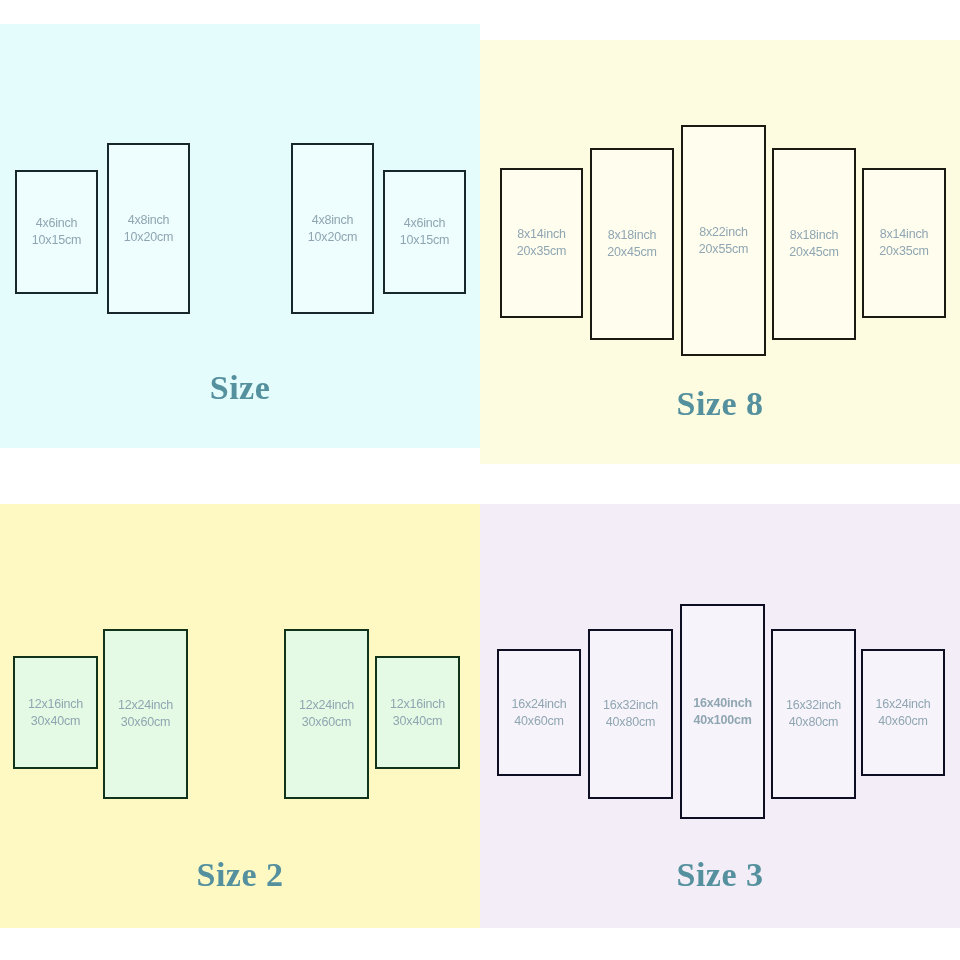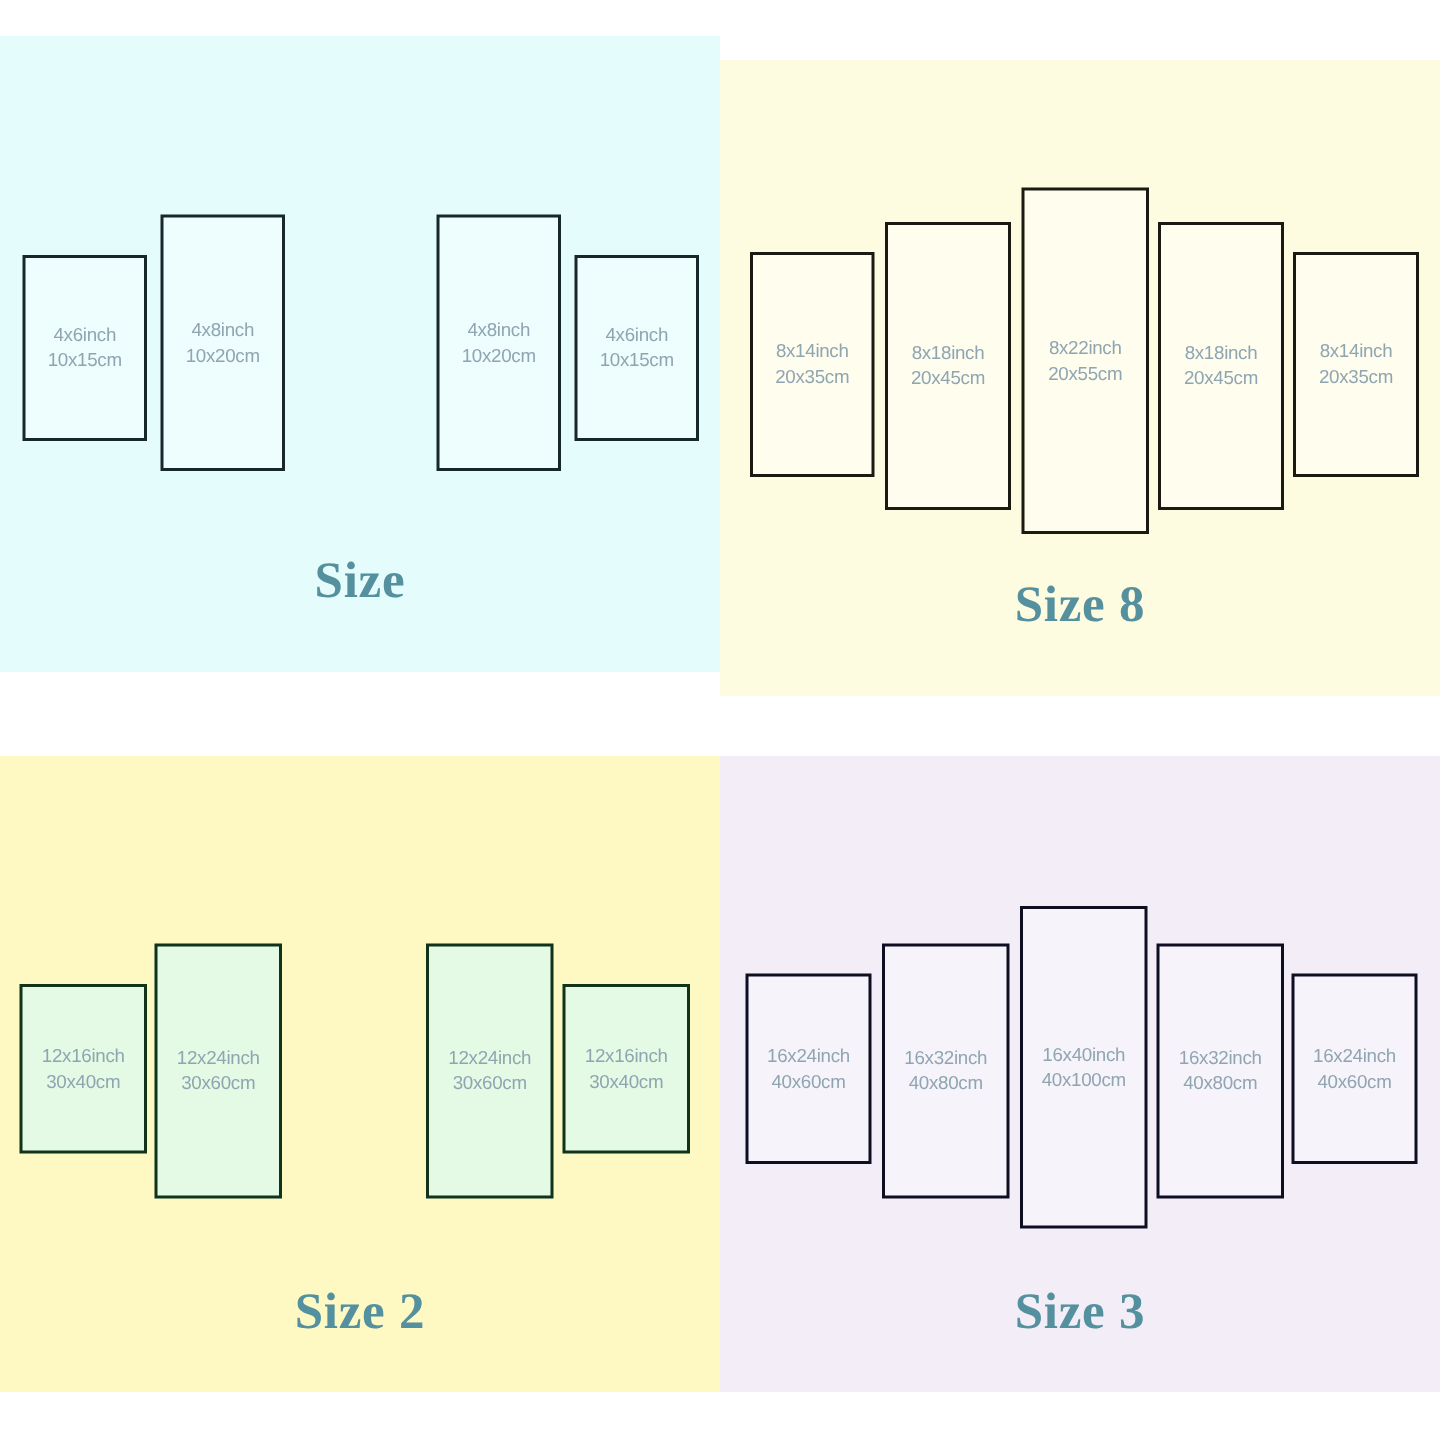--- a/index.html
+++ b/index.html
@@ -141,21 +141,21 @@
   <div class="quadrant" id="quadrant-3" style="background: rgb(242, 237, 246);">
     <div class="panel-group">
         <div class="panel" style="left: 17px; top: 145px; width: 84px; height: 127px; background: rgb(247, 243, 250); border: 2px solid rgb(14, 14, 35);">
           <div class="panel-label" style="color: rgb(143, 166, 178);">16x24inch</div>
           <div class="panel-label" style="color: rgb(143, 166, 178);">40x60cm</div>
         </div>
         <div class="panel" style="left: 108px; top: 125px; width: 85px; height: 170px; background: rgb(247, 243, 250); border: 2px solid rgb(14, 14, 35);">
           <div class="panel-label" style="color: rgb(143, 166, 178);">16x32inch</div>
           <div class="panel-label" style="color: rgb(143, 166, 178);">40x80cm</div>
         </div>
-        <div class="panel" style="left: 200px; top: 100px; width: 85px; height: 215px; background: rgb(247, 243, 250); border: 2px solid rgb(14, 14, 35);">
+        <div class="panel" style="left: 200px; top: 100px; width: 85px; height: 215px; background: rgb(247, 243, 250); border: 2px solid rgb(14, 14, 35); font-weight: bold;">
           <div class="panel-label" style="color: rgb(143, 166, 178);">16x40inch</div>
           <div class="panel-label" style="color: rgb(143, 166, 178);">40x100cm</div>
         </div>
         <div class="panel" style="left: 291px; top: 125px; width: 85px; height: 170px; background: rgb(247, 243, 250); border: 2px solid rgb(14, 14, 35);">
           <div class="panel-label" style="color: rgb(143, 166, 178);">16x32inch</div>
           <div class="panel-label" style="color: rgb(143, 166, 178);">40x80cm</div>
         </div>
         <div class="panel" style="left: 381px; top: 145px; width: 84px; height: 127px; background: rgb(247, 243, 250); border: 2px solid rgb(14, 14, 35);">
           <div class="panel-label" style="color: rgb(143, 166, 178);">16x24inch</div>
           <div class="panel-label" style="color: rgb(143, 166, 178);">40x60cm</div>

